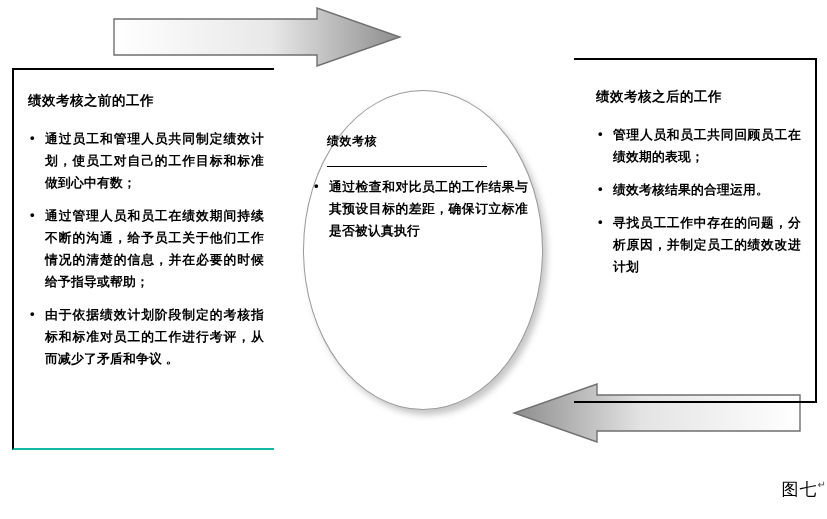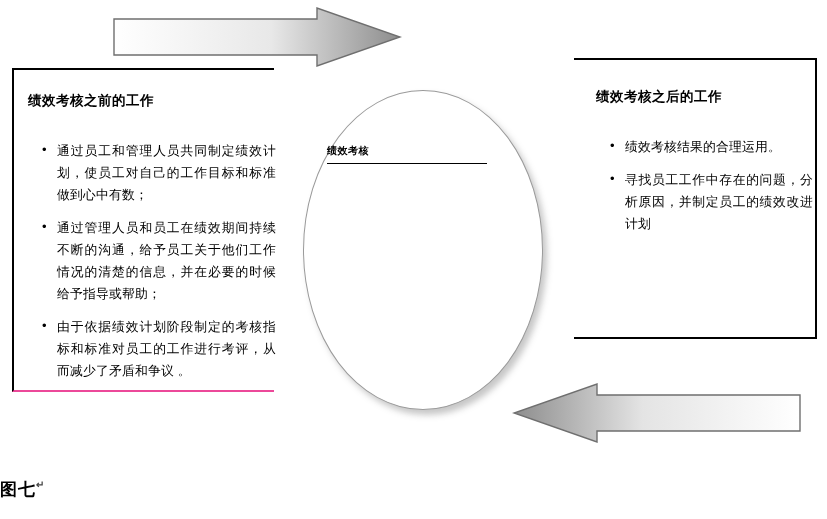--- a/index.html
+++ b/index.html
@@ -18,33 +18,33 @@
     overflow: hidden;
     background: #ffffff;
   }
 
   
   .panel-left {
     position: absolute;
     left: 12px;
     top: 68px;
     width: 262px;
-    height: 324px;
+    height: 382px;
     border-left: 2px solid #000;
     border-top: 2px solid #000;
-    border-bottom: 2px solid #ec4899;
+    border-bottom: 2px solid #14b8a6;
     border-right: none;
     box-sizing: border-box;
   }
   .panel-right {
     position: absolute;
     left: 574px;
     top: 58px;
     width: 243px;
-    height: 281px;
+    height: 345px;
     border-right: 2px solid #000;
     border-top: 2px solid #000;
     border-bottom: 2px solid #000;
     border-left: none;
     box-sizing: border-box;
   }
   .panel-title {
     font-weight: bold;
     font-size: 13.5px;
     line-height: 1.4;
@@ -57,22 +57,23 @@
   }
   .right-title {
     position: absolute;
     left: 22px;
     top: 28px;
   }
 
   
   ul.blist {
     list-style: none;
-    margin: 12px;
+    margin: 0;
     padding: 0;
+    font-weight: bold;
   }
   ul.blist li {
     position: relative;
     padding-left: 17px;
     font-size: 12.8px;
     line-height: 1.72;
     margin-bottom: 11px;
     text-align: justify;
     letter-spacing: 0.2px;
   }
@@ -109,26 +110,26 @@
     height: 320px;
     border: 1.6px solid #9a9a9a;
     border-radius: 50% / 50%;
     box-sizing: border-box;
     box-shadow: 4px 5px 6px rgba(130,130,130,0.45);
     background: #ffffff;
   }
   .center-title {
     position: absolute;
     left: 327px;
-    top: 144px;
+    top: 133px;
     width: 160px;
     font-weight: bold;
-    font-size: 10px;
+    font-size: 12px;
     letter-spacing: 0.5px;
-    padding-bottom: 5px;
+    padding-bottom: 16px;
     border-bottom: 1.2px solid #000;
   }
   .center-list {
     position: absolute;
     left: 312px;
     top: 176px;
     width: 216px;
   }
   .center-list li {
     font-size: 12.6px;
@@ -138,24 +139,23 @@
 
   
   .arrow {
     position: absolute;
   }
   .fig-caption {
     position: absolute;
     left: 0;
     top: 478px;
     width: 827px;
-    text-align: left;
+    text-align: right;
     font-size: 17px;
     letter-spacing: 1px;
-    font-weight: bold;
   }
   .fig-caption .mark {
     font-size: 10px;
     color: #444;
     vertical-align: super;
   }
 </style>
 </head>
 <body>
 
@@ -192,25 +192,27 @@
     <ul class="blist left-list">
       <li>通过员工和管理人员共同制定绩效计划，使员工对自己的工作目标和标准做到心中有数；</li>
       <li>通过管理人员和员工在绩效期间持续不断的沟通，给予员工关于他们工作情况的清楚的信息，并在必要的时候给予指导或帮助；</li>
       <li>由于依据绩效计划阶段制定的考核指标和标准对员工的工作进行考评，从而减少了矛盾和争议 。</li>
     </ul>
   </div>
 
   <div class="ellipse"></div>
   <div class="center-title">绩效考核</div>
   <ul class="blist center-list">
+    <li>通过检查和对比员工的工作结果与其预设目标的差距，确保订立标准是否被认真执行</li>
   </ul>
 
   <div class="panel-right">
     <div class="panel-title right-title">绩效考核之后的工作</div>
     <ul class="blist right-list">
+      <li>管理人员和员工共同回顾员工在绩效期的表现；</li>
       <li>绩效考核结果的合理运用。</li>
       <li>寻找员工工作中存在的问题，分析原因，并制定员工的绩效改进计划</li>
     </ul>
   </div>
 
   <div class="fig-caption">
     <span>图七</span><span class="mark">↵</span>
   </div>
 
 </div>

